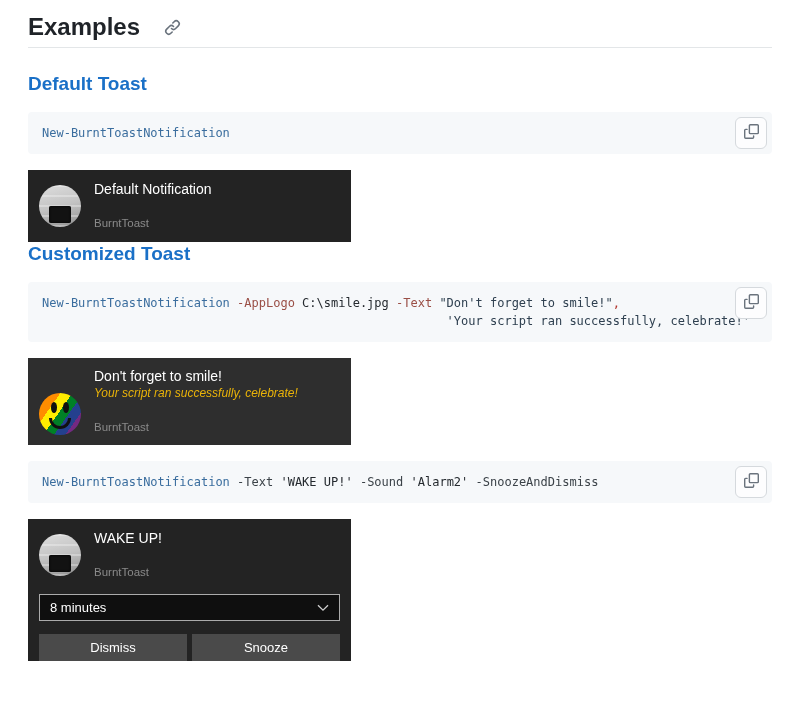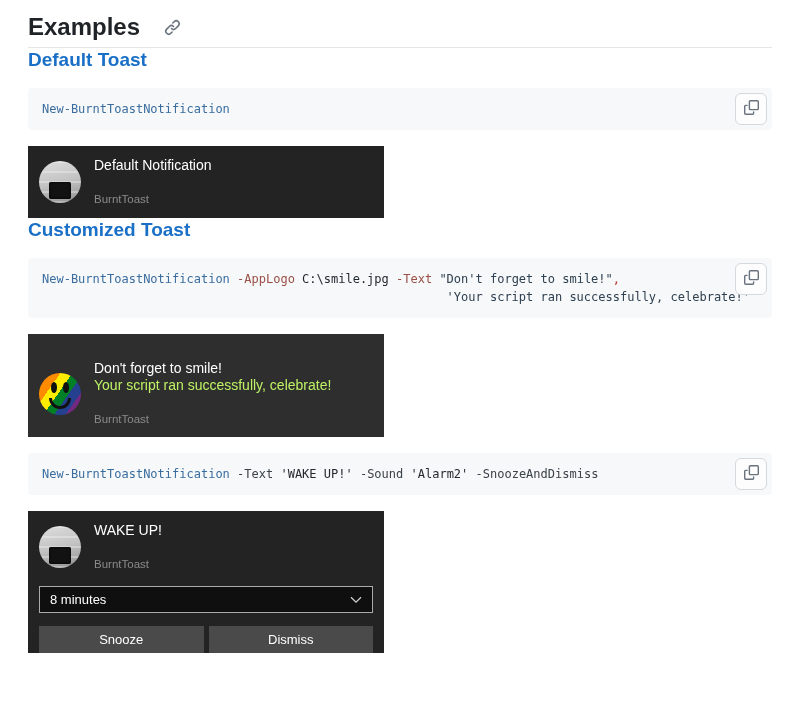--- a/index.html
+++ b/index.html
@@ -21,21 +21,21 @@
   }
   .anchor-link { display: inline-flex; align-items: center; cursor: pointer; }
   .divider {
     border: none; border-top: 1px solid #e3e6e8;
     margin: 5px 0 0 0;
   }
   h2.section-heading {
     margin: 0; font-size: 19px; line-height: 24px; font-weight: 600;
     color: #1a70c7; cursor: pointer;
   }
-  #h2-default    { }
+  #h2-default    { margin-top: 24px; }
   #h2-customized { }
   #h2-alarm      { margin-top: 27px; }
 
   
   .codeblock {
     position: relative;
     background: #f6f8fa;
     border-radius: 4px;
     margin-top: 16px;
   }
@@ -59,32 +59,32 @@
     width: 32px; height: 32px;
     background: #fdfdfe;
     border: 1px solid #d5d9dd;
     border-radius: 6px;
     display: flex; align-items: center; justify-content: center;
     cursor: pointer; padding: 0;
   }
 
   
   .toast {
-    width: 356px;
+    width: 323px;
     background: #232323;
     color: #ffffff;
     box-sizing: border-box;
     margin-top: 16px;
   }
   .toast.customized { background: #2e2e2e; }
   .toast-row { display: flex; gap: 13px; align-items: center; padding: 11px; }
-  .toast.customized .toast-row { align-items: center; padding: 26px 11px 10px; }
+  .toast.customized .toast-row { align-items: flex-end; padding: 10px 11px 10px; }
   .toast-textcol { display: flex; flex-direction: column; justify-content: center; }
   .toast-title { font-size: 14px; line-height: 17px; color: #ffffff; }
-  .toast-body  { font-size: 14px; line-height: 17px; color: #bef264; }
+  .toast-body  { font-size: 12px; line-height: 17px; color: #eab308; font-style: italic; }
   .toast-app   { font-size: 11.5px; line-height: 15px; color: #8a8a8a; margin-top: 18px; }
 
   .toast-logo {
     width: 42px; height: 42px; border-radius: 50%;
     position: relative; overflow: hidden; flex-shrink: 0;
   }
   .logo-burnt {
     background:
       repeating-linear-gradient(0deg, rgba(255,255,255,.30) 0 2px, rgba(0,0,0,0) 2px 10px),
       linear-gradient(165deg, #dedede 0%, #c3c3c3 50%, #8e8e8e 100%);
@@ -228,18 +228,18 @@
     </div>
     <div class="toast-select">
       <span>8 minutes</span>
       <span>
         <svg width="12" height="8" viewBox="0 0 12 8" aria-hidden="true">
             <path d="M1 1.2l5 5 5-5" stroke="#cfcfcf" stroke-width="1.3" fill="none"></path>
           </svg>
       </span>
     </div>
     <div class="toast-buttons">
+      <div class="toast-btn">Dismiss</div>
       <div class="toast-btn">Snooze</div>
-      <div class="toast-btn">Dismiss</div>
     </div>
   </div>
 
 </div>
 
 </body></html>

